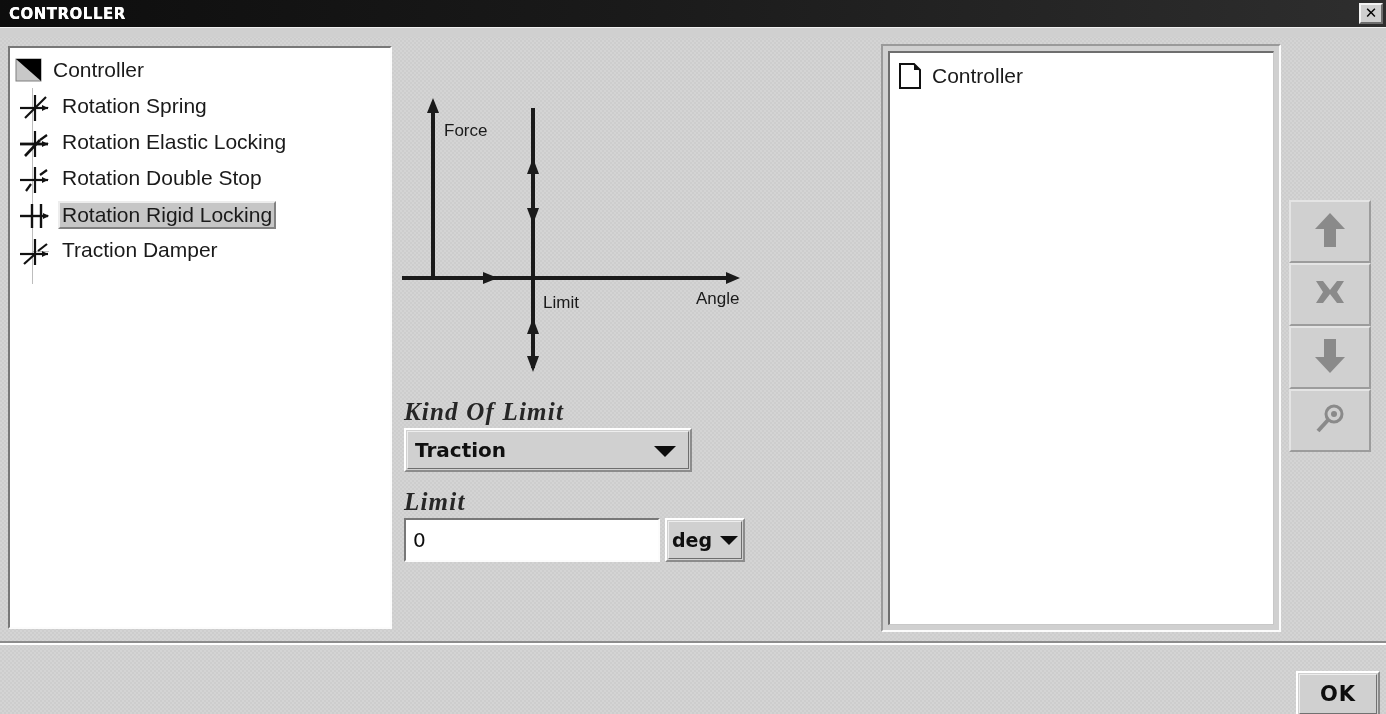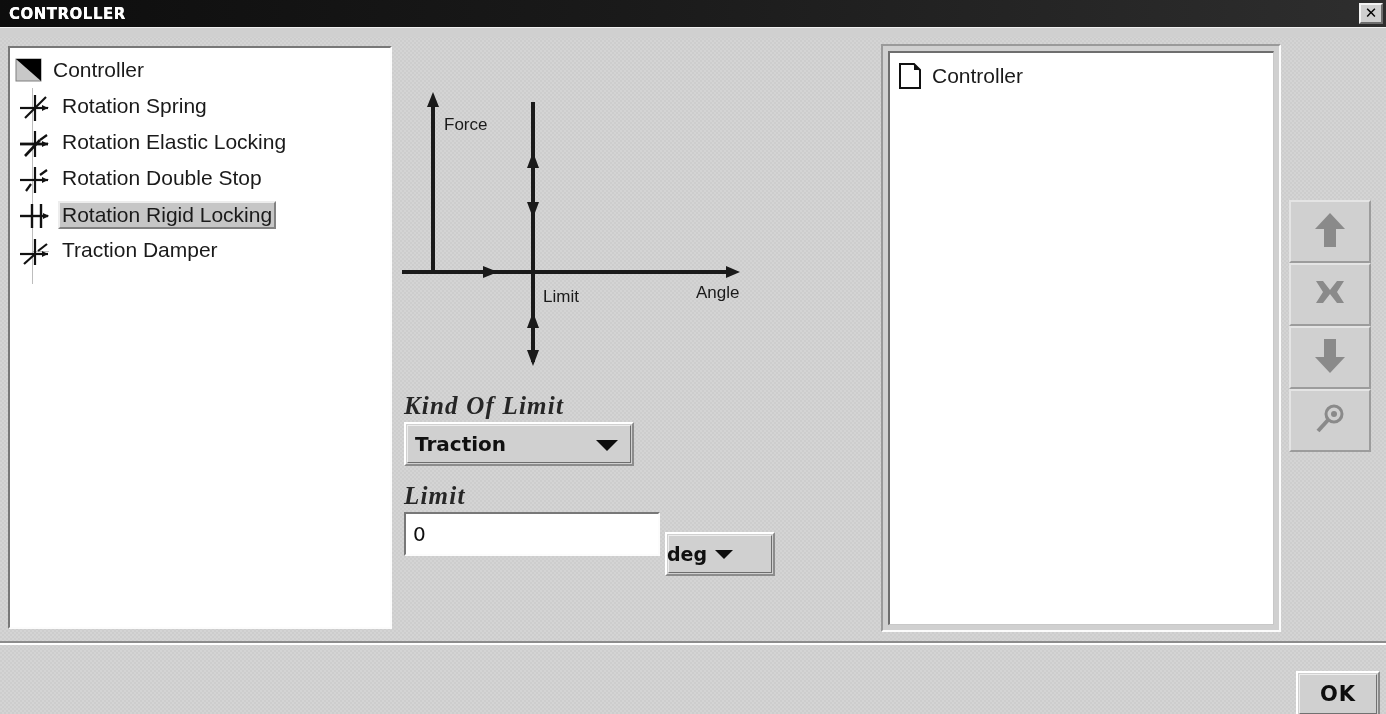--- a/index.html
+++ b/index.html
@@ -142,21 +142,21 @@
     left: 23px;
     width: 16px;
     height: 1px;
     background: #bdbdbd;
   }
 
   
   .center {
     position: absolute;
     left: 400px;
-    top: 34px;
+    top: 40px;
     width: 470px;
     height: 583px;
   }
   .diagram {
     position: absolute;
     left: 0; top: 56px;
     width: 360px;
     height: 290px;
   }
   .field-label {
@@ -167,21 +167,21 @@
     color: #262626;
     letter-spacing: 1.2px;
     white-space: nowrap;
   }
   .kind-label { position: absolute; left: 4px; top: 358px; }
   .limit-label { position: absolute; left: 4px; top: 448px; }
 
   .combo {
     position: absolute;
     left: 4px; top: 388px;
-    width: 230px;
+    width: 288px;
     height: 44px;
     background: #d0d0d0;
     border-top: 2px solid #ffffff;
     border-left: 2px solid #ffffff;
     border-right: 2px solid #8c8c8c;
     border-bottom: 2px solid #8c8c8c;
     box-sizing: border-box;
     display: flex;
     align-items: center;
     cursor: pointer;
@@ -231,32 +231,32 @@
   }
   .textfield-value {
     font-family: "DejaVu Sans", sans-serif;
     font-size: 20px;
     color: #0d0d0d;
     padding-left: 7px;
   }
   .unit-combo {
     position: absolute;
     left: 265px; top: 478px;
-    width: 110px;
+    width: 80px;
     height: 44px;
     background: #d0d0d0;
     border-top: 2px solid #ffffff;
     border-left: 2px solid #ffffff;
     border-right: 2px solid #8c8c8c;
     border-bottom: 2px solid #8c8c8c;
     box-sizing: border-box;
     display: flex;
     align-items: center;
+    justify-content: center;
     cursor: pointer;
-    margin-top: 20px;
   }
   .unit-text {
     font-family: "DejaVu Sans", sans-serif;
     font-weight: bold;
     font-size: 19px;
     color: #101010;
     z-index: 1;
   }
   .unit-arrow {
     margin-left: 8px;

